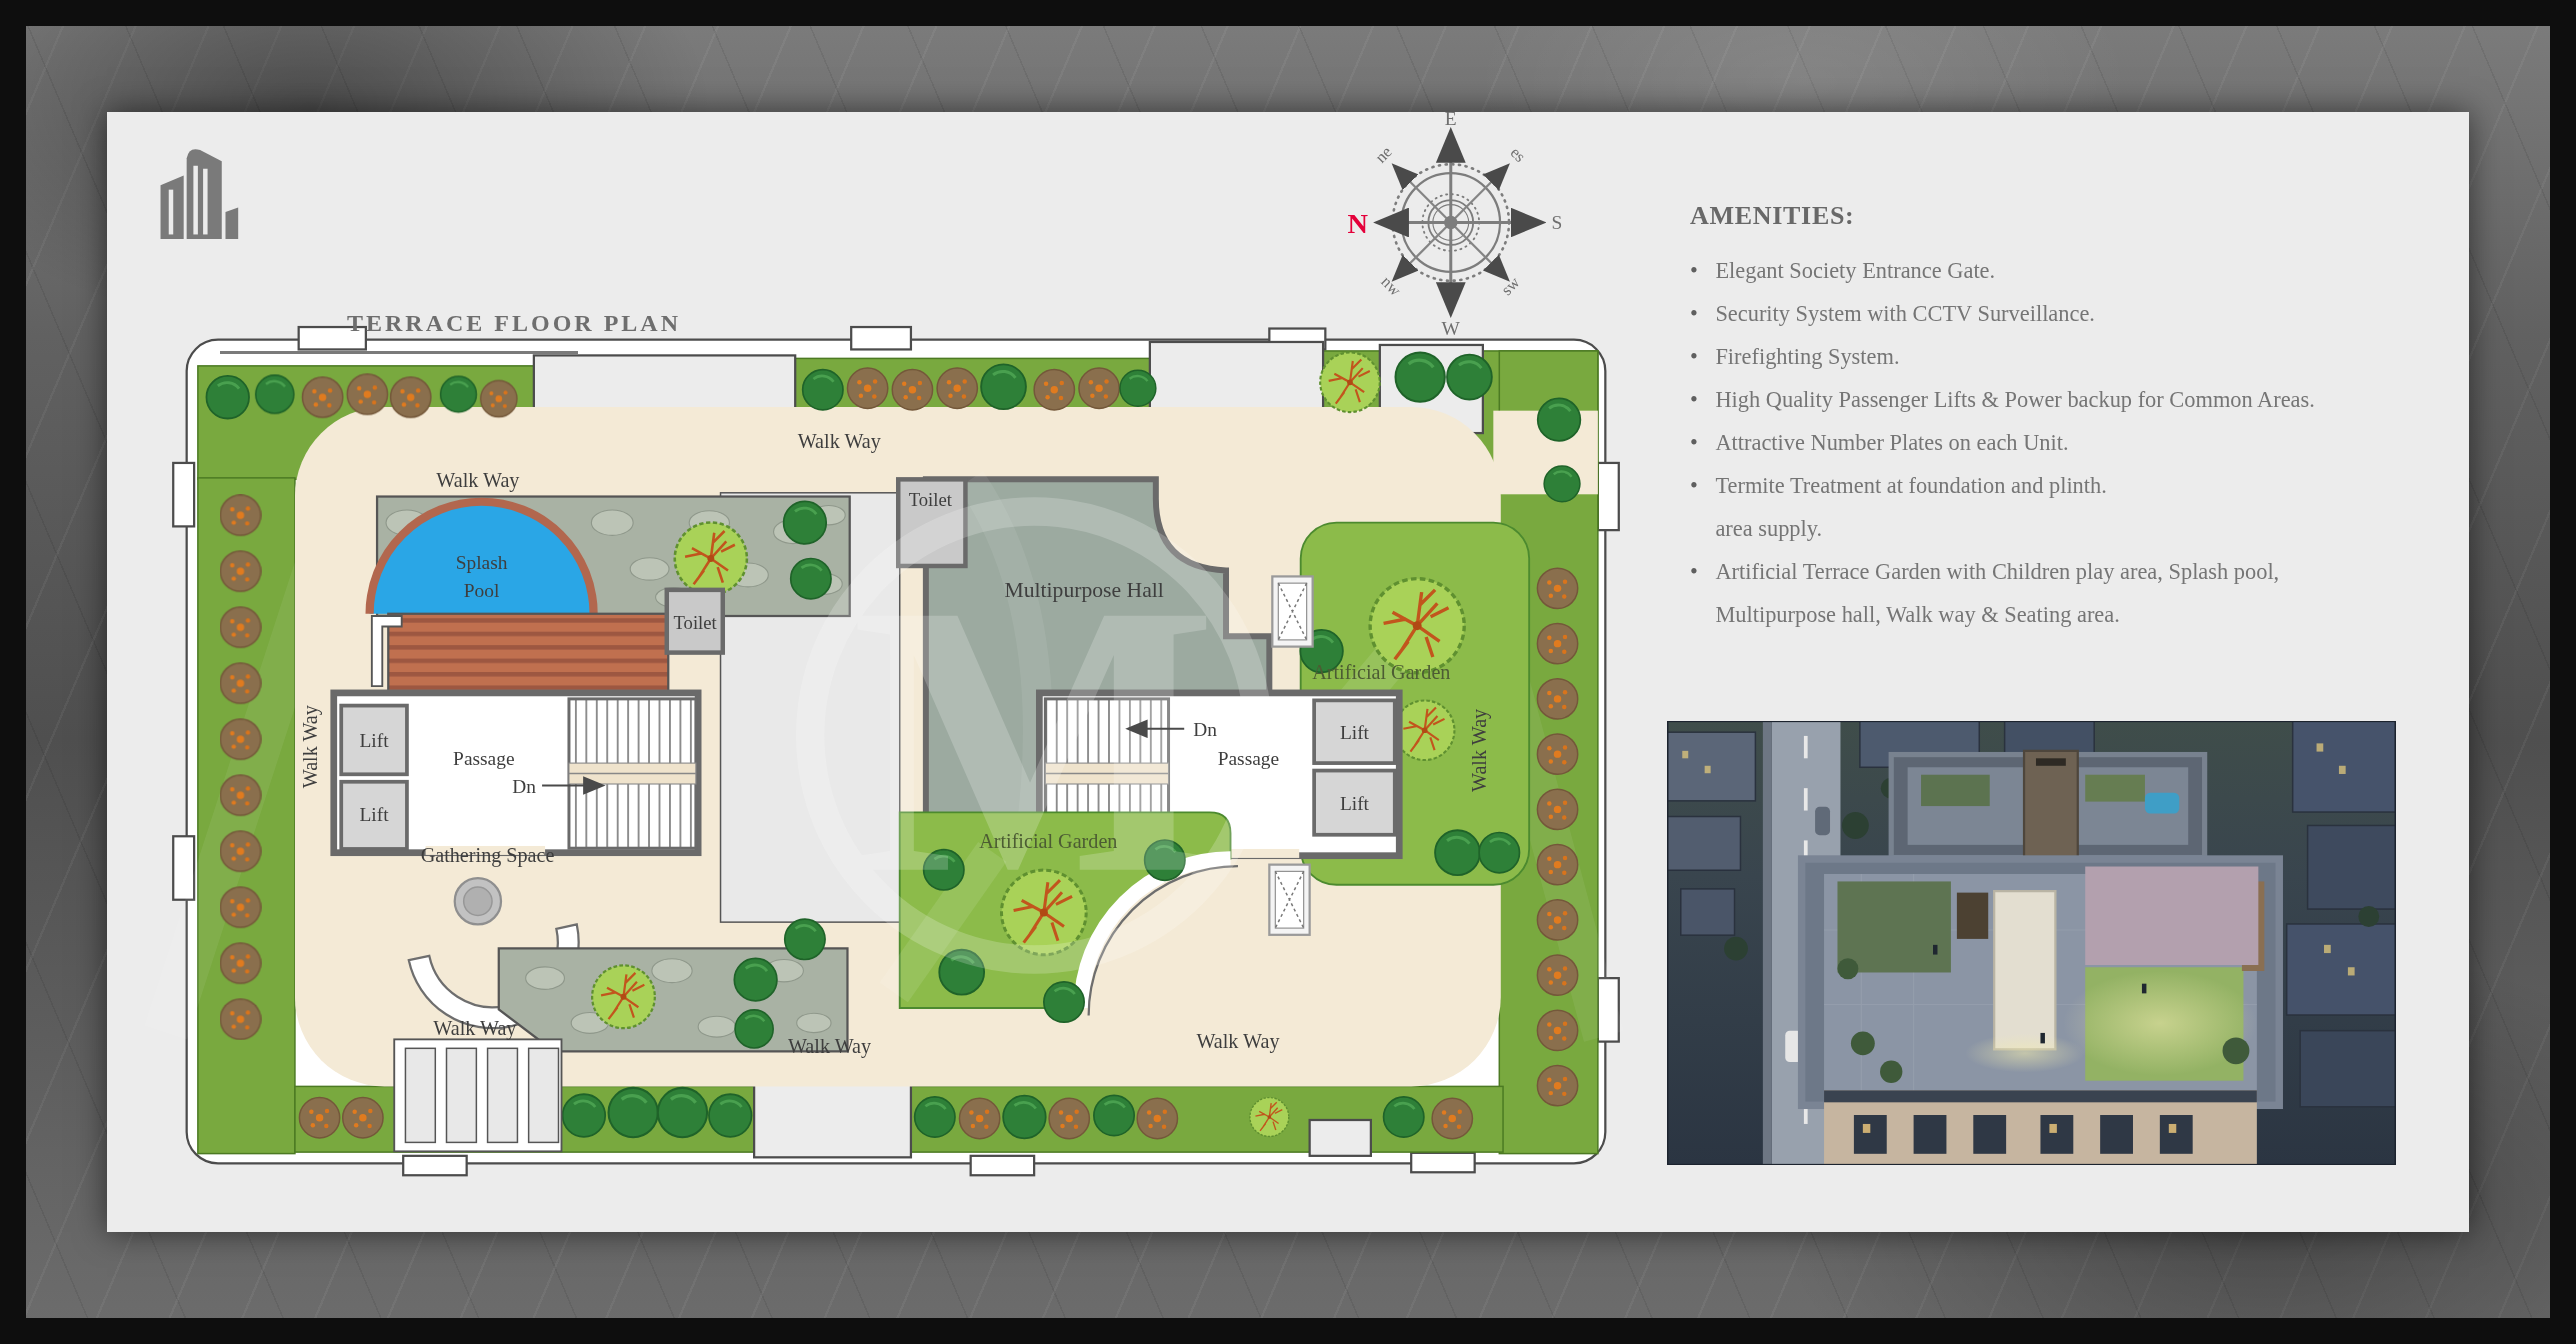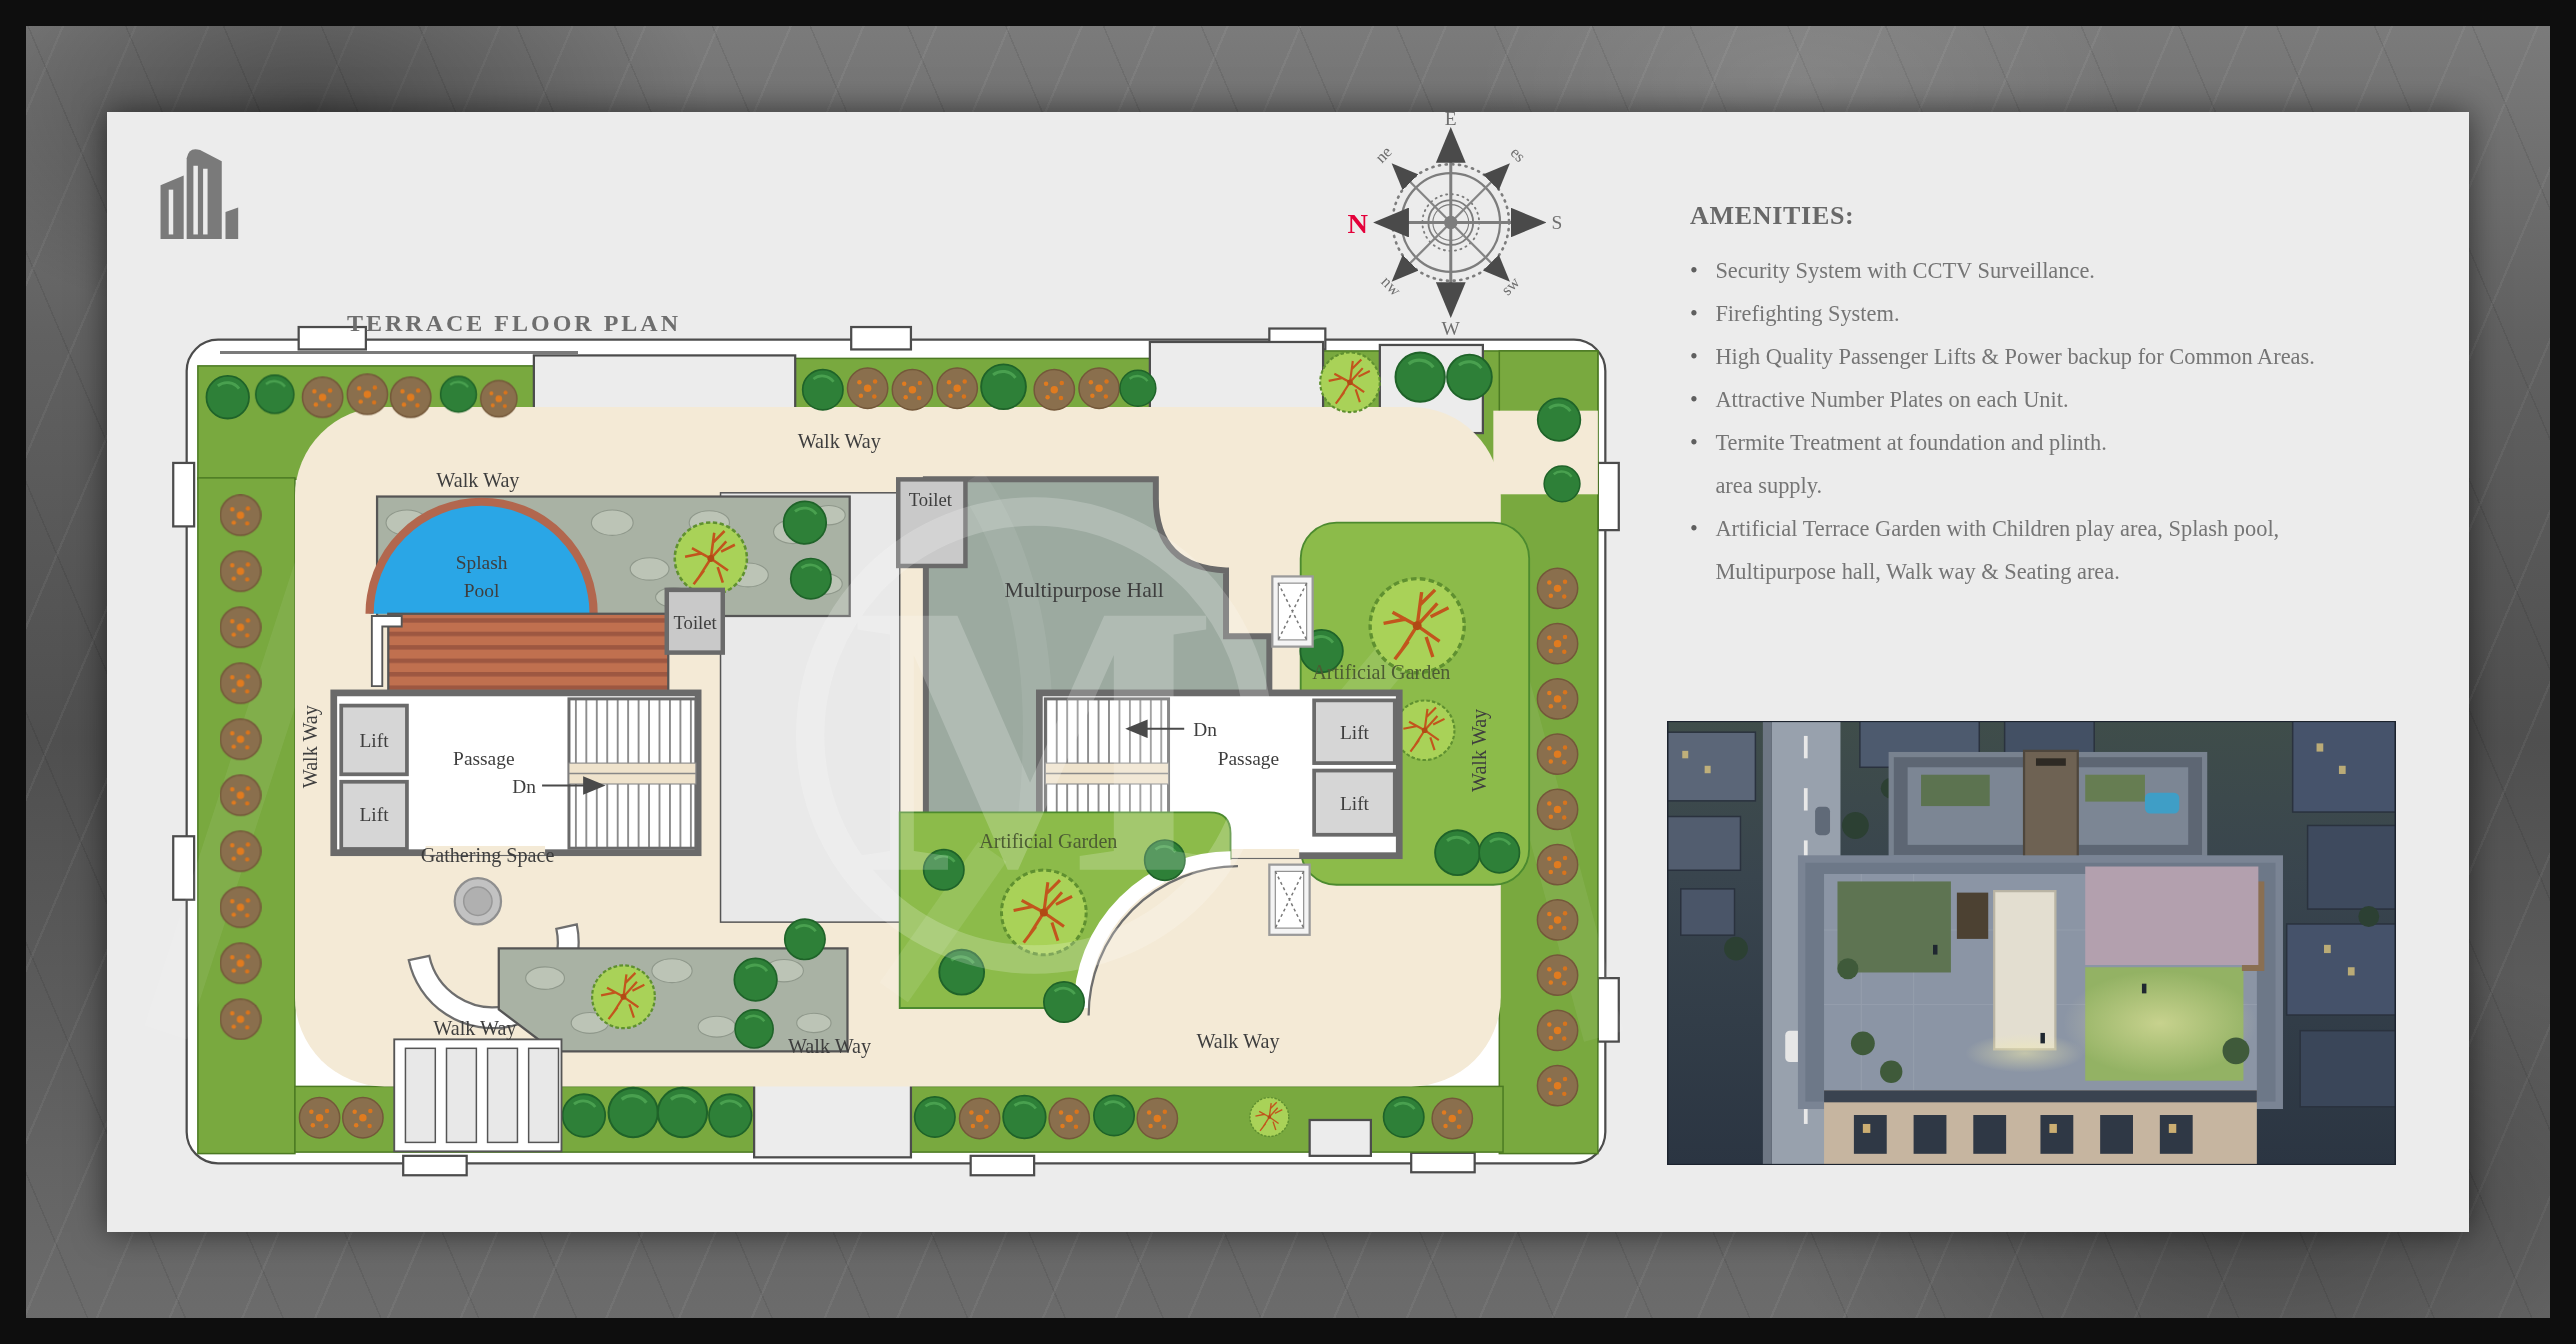--- a/index.html
+++ b/index.html
@@ -374,20 +374,21 @@
         <line x1="1586" y1="976" x2="1512" y2="976" marker-end="url(#arrR)"></line>
       </g>
     </g>
   </svg>
 
   <div id="title-text" class="abs">TERRACE FLOOR PLAN</div>
   <div id="title-underline" class="abs"></div>
 
   <div id="amenities" class="abs">
     <div class="head">AMENITIES:</div>
+    <div class="row"><span class="b">•</span><span>Elegant Society Entrance Gate.</span></div>
     <div class="row"><span class="b">•</span><span>Security System with CCTV Surveillance.</span></div>
     <div class="row"><span class="b">•</span><span>Firefighting System.</span></div>
     <div class="row"><span class="b">•</span><span>High Quality Passenger Lifts &amp; Power backup for Common Areas.</span></div>
     <div class="row"><span class="b">•</span><span>Attractive Number Plates on each Unit.</span></div>
     <div class="row"><span class="b">•</span><span>Termite Treatment at foundation and plinth.</span></div>
     <div class="row"><span class="b"></span><span>area supply.</span></div>
     <div class="row"><span class="b">•</span><span>Artificial Terrace Garden with Children play area, Splash pool,</span></div>
     <div class="row"><span class="b"></span><span>Multipurpose hall, Walk way &amp; Seating area.</span></div>
   </div>
 

